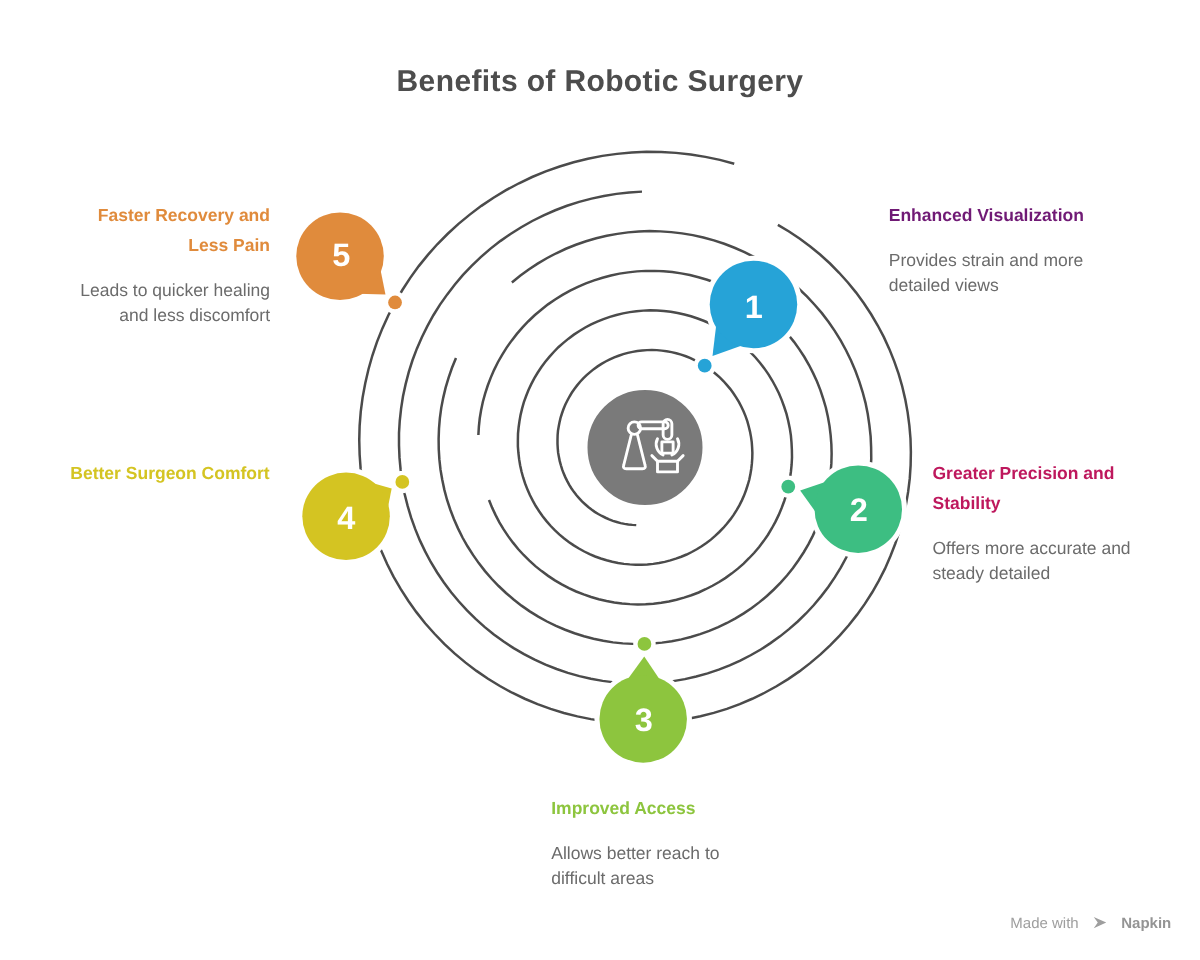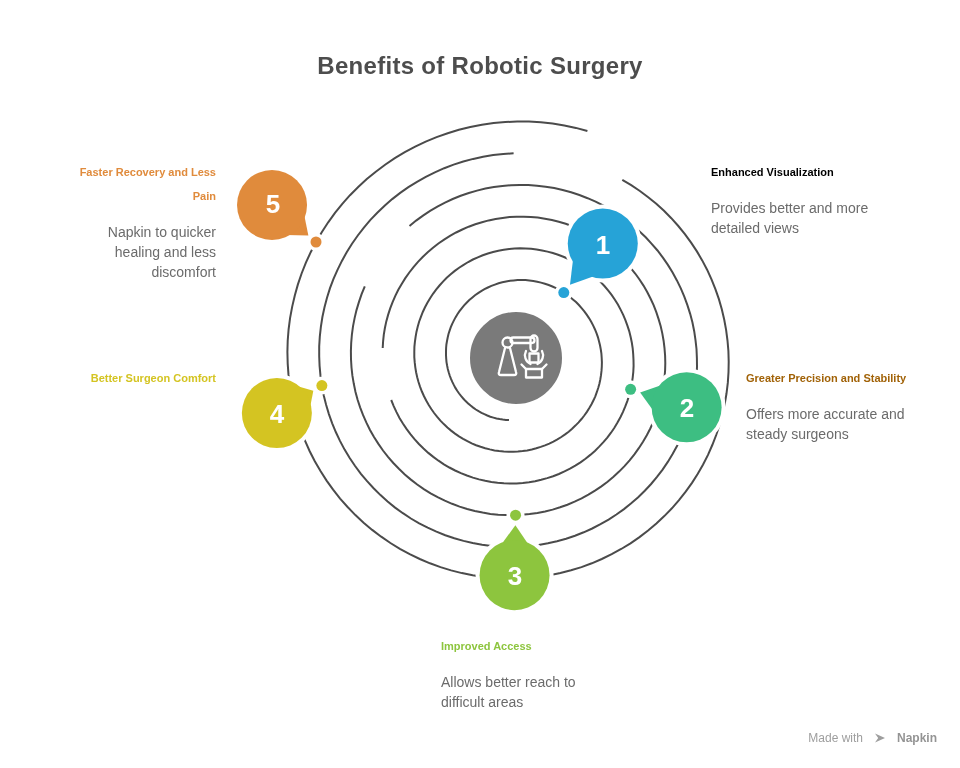--- a/index.html
+++ b/index.html
@@ -2,21 +2,21 @@
 <html><head>
 <meta charset="utf-8">
 <style>
   html,body{margin:0;padding:0;background:#ffffff;}
   .stage{position:relative;width:960px;height:768px;background:#ffffff;overflow:hidden;
          font-family:"Liberation Sans",sans-serif;}
   .title{position:absolute;top:52px;left:0;width:960px;text-align:center;
          font-size:24px;font-weight:bold;color:#4d4d4d;letter-spacing:.3px;}
   #diagram{position:absolute;left:0;top:0;}
   .item{position:absolute;}
-  .item-heading{margin:0 0 14px 0;font-size:11px;line-height:24px;font-weight:bold;}
+  .item-heading{margin:0 0 14px 0;font-size:14px;line-height:24px;font-weight:bold;}
   .item-desc{margin:0;font-size:14px;line-height:20px;color:#6b6b6b;}
   .item-1{left:711px;top:160px;width:170px;text-align:left;}
   .item-2{left:746px;top:366px;width:163px;text-align:left;}
   .item-3{left:441px;top:634px;width:150px;text-align:left;}
   .item-4{left:56px;top:366px;width:160px;text-align:right;}
   .item-5{left:61px;top:160px;width:155px;text-align:right;}
   .num{position:absolute;transform:translate(-50%,-50%);color:#ffffff;
        font-size:26px;font-weight:bold;line-height:1;}
   .num-1{left:603px;top:245px;}
   .num-2{left:687px;top:408px;}
@@ -80,37 +80,37 @@
         <path d="M303.92329263597287,213.4507432992586L308.3719631013941,235.55683750620582L285.8304082173657,234.96660585111584Z" fill="#E08B3C"></path>
         <circle cx="272.025583960449" cy="204.99283686495653" r="35" fill="#E08B3C"></circle>
         <circle cx="316.025583960449" cy="241.99283686495653" r="9" fill="#fff"></circle>
         <circle cx="316.025583960449" cy="241.99283686495653" r="5.5" fill="#E08B3C"></circle>
       </g>
   </svg>
 
   <div class="title">Benefits of Robotic Surgery</div>
 
   <div class="item item-1">
-    <h2 class="item-heading" style="color: #000000;">Enhanced Visualization</h2>
-    <p class="item-desc">Provides better and more detailed views</p>
+    <h2 class="item-heading" style="color: #701a75;">Enhanced Visualization</h2>
+    <p class="item-desc">Provides strain and more detailed views</p>
   </div>
   <div class="item item-2">
-    <h2 class="item-heading" style="color: #a16207;">Greater Precision and Stability</h2>
-    <p class="item-desc">Offers more accurate and steady surgeons</p>
+    <h2 class="item-heading" style="color: #be185d;">Greater Precision and Stability</h2>
+    <p class="item-desc">Offers more accurate and steady detailed</p>
   </div>
   <div class="item item-3">
     <h2 class="item-heading" style="color: rgb(141, 197, 62);">Improved Access</h2>
     <p class="item-desc">Allows better reach to difficult areas</p>
   </div>
   <div class="item item-4">
-    <h2 class="item-heading" style="color: rgb(212, 196, 34);">Better Surgeon Comfort</h2>
+    <h2 class="item-heading" style="color: rgb(212, 196, 34); text-align: center;">Better Surgeon Comfort</h2>
   </div>
   <div class="item item-5">
     <h2 class="item-heading" style="color: rgb(224, 139, 60);">Faster Recovery and Less Pain</h2>
-    <p class="item-desc">Napkin to quicker healing and less discomfort</p>
+    <p class="item-desc">Leads to quicker healing and less discomfort</p>
   </div>
 
   <div class="num num-1">1</div>
   <div class="num num-2">2</div>
   <div class="num num-3">3</div>
   <div class="num num-4">4</div>
   <div class="num num-5">5</div>
 
   <div class="watermark">
     <span>Made with</span>

